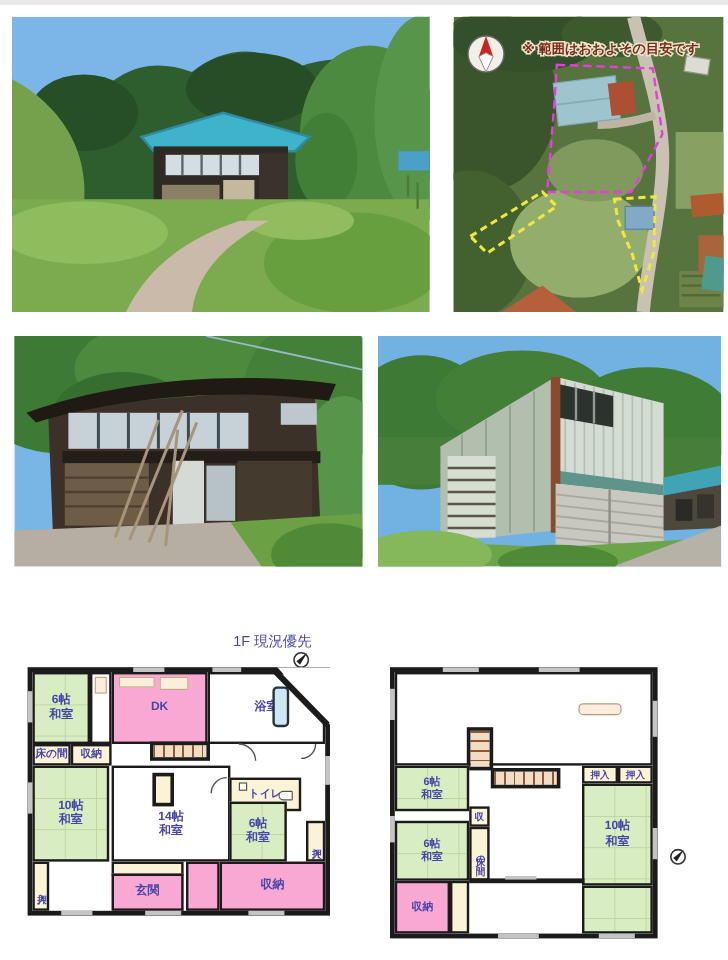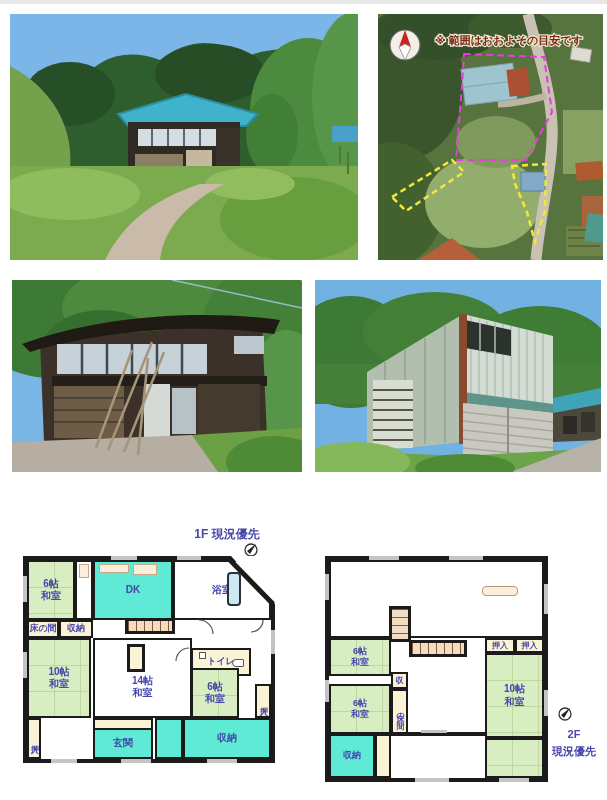--- a/index.html
+++ b/index.html
@@ -13,31 +13,31 @@
 
   
   .plan { position:absolute; box-sizing:border-box; border:4px solid #1b1b1b; background:#ffffff; }
   .room { position:absolute; box-sizing:border-box; border:2px solid #1b1b1b;
           display:flex; align-items:center; justify-content:center; overflow:hidden; }
   .wall { position:absolute; background:#1b1b1b; }
   .tatami { background-color:#d9edc3;
     background-image:linear-gradient(#bdd79e 1px,transparent 1px),
                      linear-gradient(90deg,#bdd79e 1px,transparent 1px);
     background-size:26px 26px; background-position:-1px -1px; }
-  .pink  { background:#5eead4; }
+  .pink  { background:#f9a8d4; }
   .cream { background:#fbf3d6; }
   .white { background:#ffffff; }
   .stairsH { background:repeating-linear-gradient(90deg,#8a5a38 0 1.5px,#f2dcc4 1.5px 8px); border-width:3px; }
   .stairsV { background:repeating-linear-gradient(180deg,#8a5a38 0 1.5px,#f2dcc4 1.5px 8px); border-width:3px; }
   .lbl { color:#4646aa; font-weight:bold; text-align:center; white-space:pre-line;
          line-height:1.25; font-size:10px; }
   .lbl.s  { font-size:9px; }
   .lbl.xs { font-size:8px; }
   .v { writing-mode:vertical-rl; text-orientation:upright; letter-spacing:0px; }
-  .title { position:absolute; color:#4646aa; font-weight:bold; font-size:12px;
+  .title { position:absolute; color:#4646aa; font-weight:normal; font-size:12px;
            white-space:pre-line; text-align:center; line-height:1.5; }
   .tub { position:absolute; box-sizing:border-box; background:#cde8f2;
          border:2px solid #28323c; border-radius:4px; }
   .counter { position:absolute; box-sizing:border-box; background:#fbeedc; border:1px solid #c9a788; }
   .furn { position:absolute; box-sizing:border-box; background:#fbeedc; border:1px solid #b99a78; border-radius:4px; }
   .pillar { position:absolute; box-sizing:border-box; background:#fbf3d6; border:3px solid #1b1b1b; }
   .fixture { position:absolute; box-sizing:border-box; background:#ffffff; border:1.5px solid #555; }
   .overlay { position:absolute; left:-4px; top:-4px; pointer-events:none; }
 </style>
 </head>
@@ -290,16 +290,14 @@
           <rect x="174" y="222" width="30" height="4"></rect>
         <rect x="96" y="174" width="26" height="3"></rect>
       </g>
     </svg>
   </div>
 
   <svg class="abs" style="left:557px;top:702px" width="16" height="16" viewBox="0 0 16 16">
     <circle cx="8" cy="8" r="6" fill="none" stroke="#333" stroke-width="1.3"></circle>
     <polygon points="13,2 4,9 7,12" fill="#222"></polygon>
   </svg>
-  <div class="title" style="left:543px;top:722px;width:62px;font-size:11px">2F
-現況優先</div>
 
 </div>
 
 </body></html>

